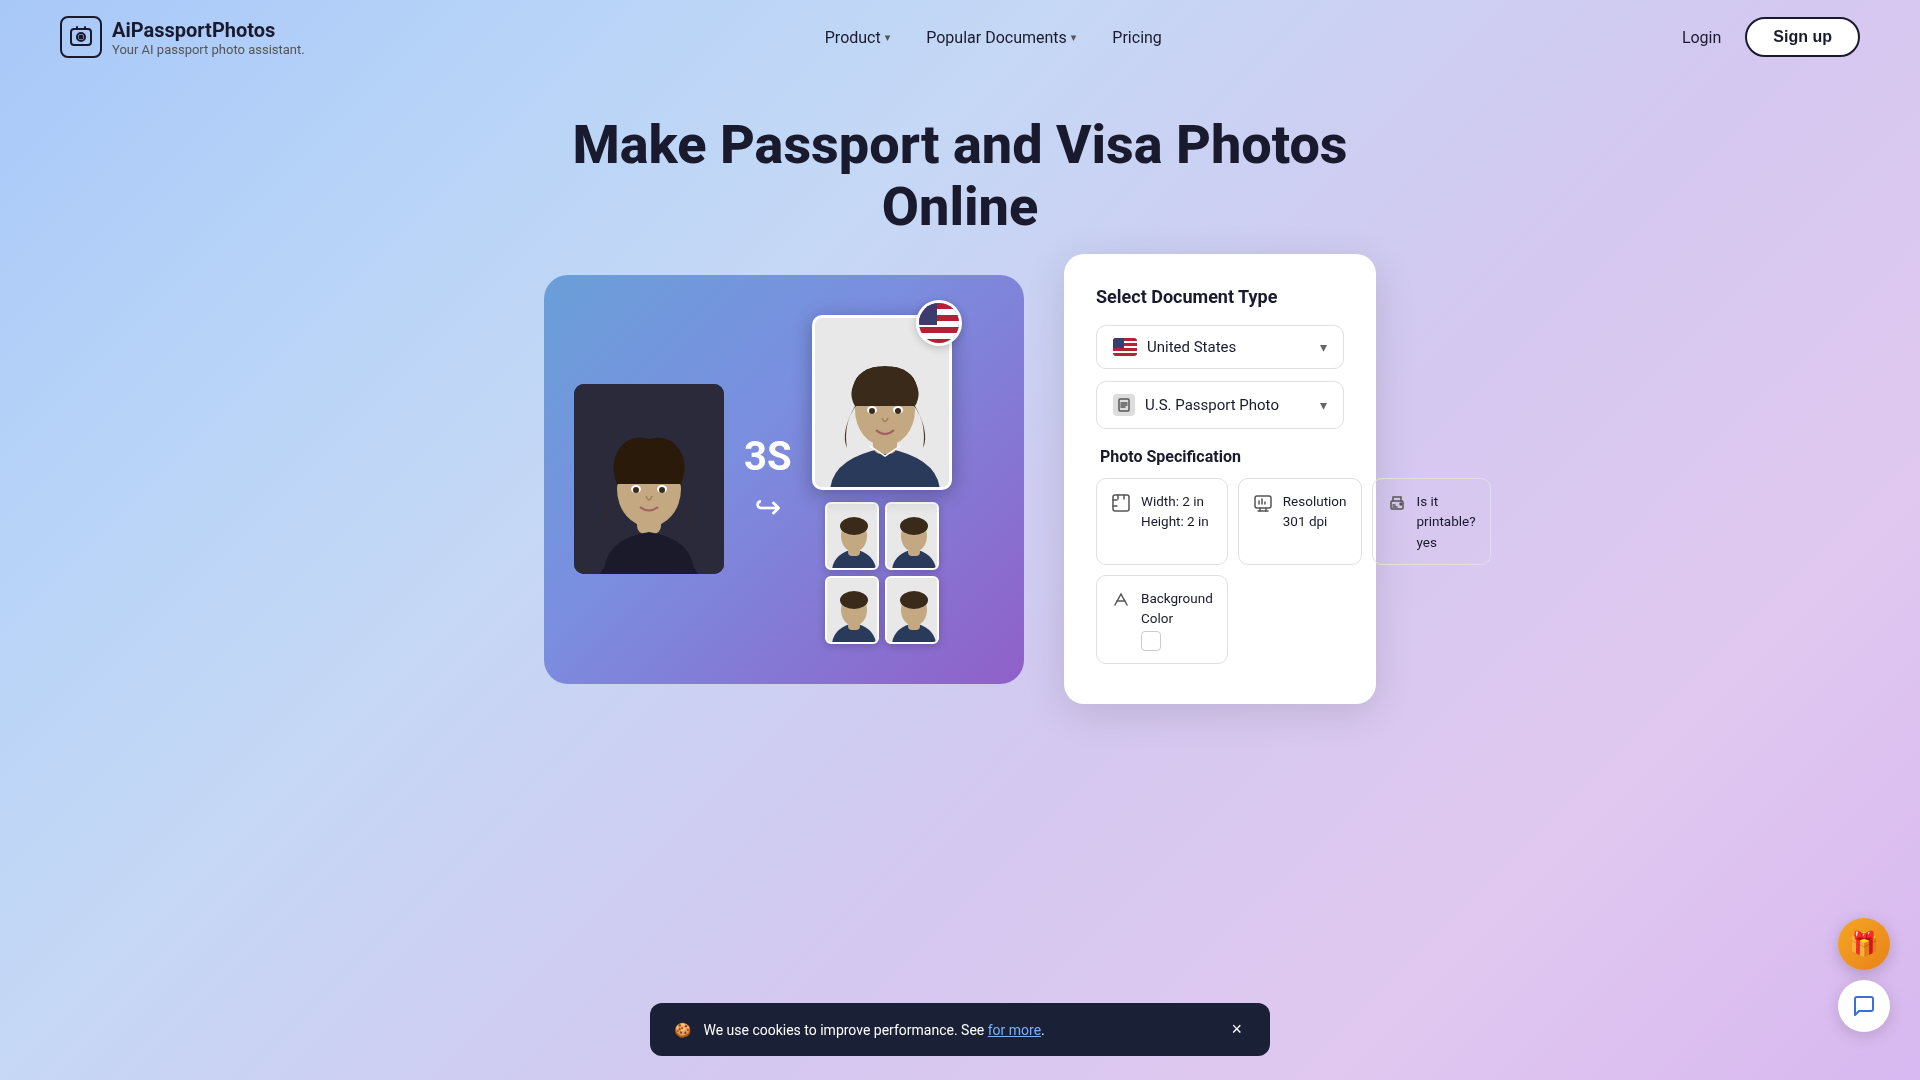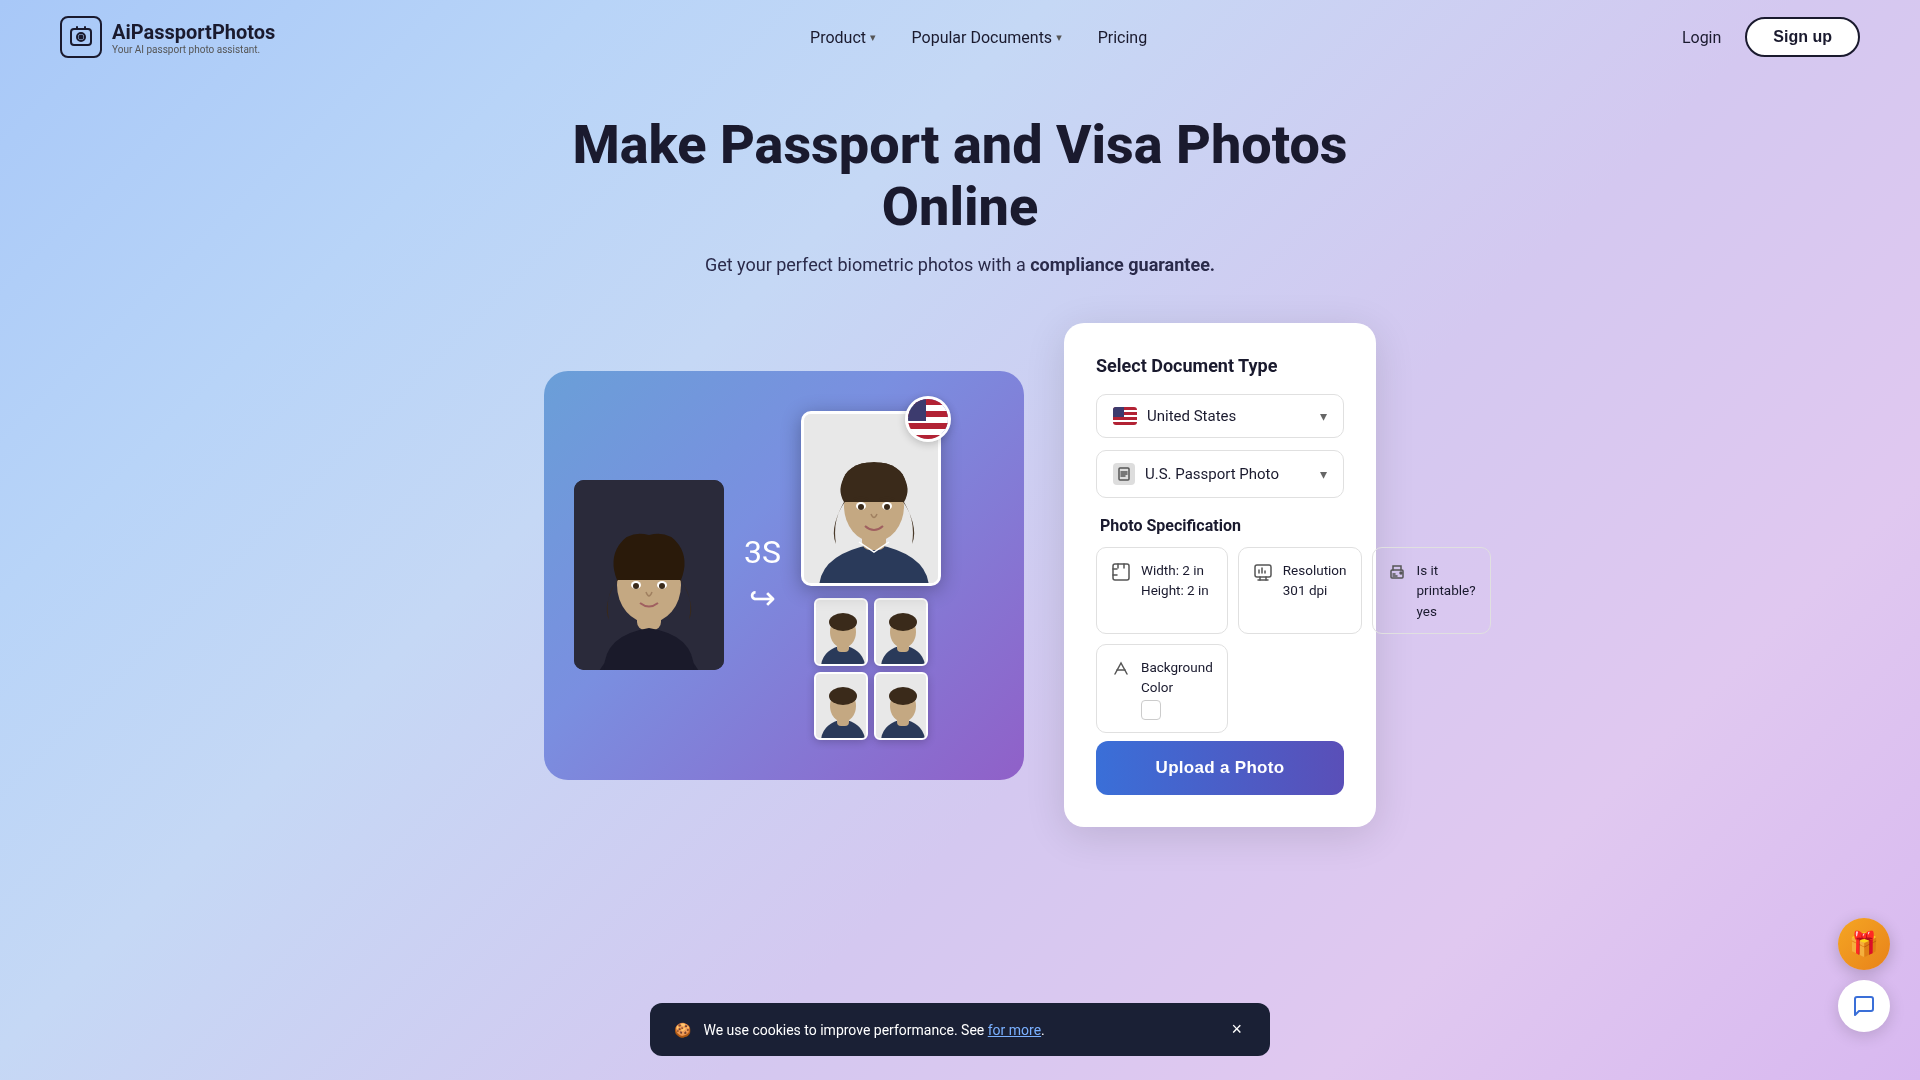--- a/index.html
+++ b/index.html
@@ -39,21 +39,21 @@
       display: flex;
       flex-direction: column;
     }
     .logo-title {
       font-size: 20px;
       font-weight: 700;
       color: #1a1a2e;
       line-height: 1.2;
     }
     .logo-subtitle {
-      font-size: 10px;
+      font-size: 13px;
       color: #555;
     }
     .nav-links {
       display: flex;
       align-items: center;
       gap: 36px;
     }
     .nav-link {
       font-size: 16px;
       color: #1a1a2e;
@@ -154,22 +154,22 @@
       flex-shrink: 0;
     }
     .arrow-section {
       display: flex;
       flex-direction: column;
       align-items: center;
       gap: 8px;
       flex-shrink: 0;
     }
     .arrow-text {
-      font-size: 32px;
-      font-weight: 400;
+      font-size: 40px;
+      font-weight: 700;
       color: white;
     }
     .arrow-icon {
       font-size: 32px;
       color: white;
     }
     .after-section {
       display: flex;
       flex-direction: column;
       align-items: center;
@@ -457,23 +457,20 @@
   </div>
 
   <div class="nav-actions">
     <a class="login-link" href="#">Login</a>
     <button class="signup-btn">Sign up</button>
   </div>
 </nav>
 
 <div class="hero">
   <h1 class="hero-title">Make Passport and Visa Photos Online</h1>
-  <p class="hero-subtitle">
-    <span>Get your perfect biometric photos with a </span><strong>compliance guarantee.</strong>
-  </p>
 </div>
 
 <div class="main-content">
 
   <div class="photo-demo">
     <div class="photo-demo-inner">
 
       <div class="before-photo">
         <svg width="150" height="190" viewBox="0 0 150 190" xmlns="http://www.w3.org/2000/svg">
           <rect width="150" height="190" fill="#2a2a3a"></rect>
@@ -688,21 +685,20 @@
           </svg>
         </span>
         <div class="spec-text">
           <div>Background Color</div>
           <span class="bg-color-swatch"></span>
         </div>
       </div>
     </div>
 
     
-    <button class="upload-btn">Upload a Photo</button>
   </div>
 </div>
 
 <div class="floating-gift">🎁</div>
 <div class="floating-chat">
   <svg width="24" height="24" viewBox="0 0 24 24" fill="none" stroke="#3a6fd8" stroke-width="2" stroke-linecap="round" stroke-linejoin="round">
     <path d="M21 15a2 2 0 0 1-2 2H7l-4 4V5a2 2 0 0 1 2-2h14a2 2 0 0 1 2 2z"></path>
   </svg>
 </div>
 

